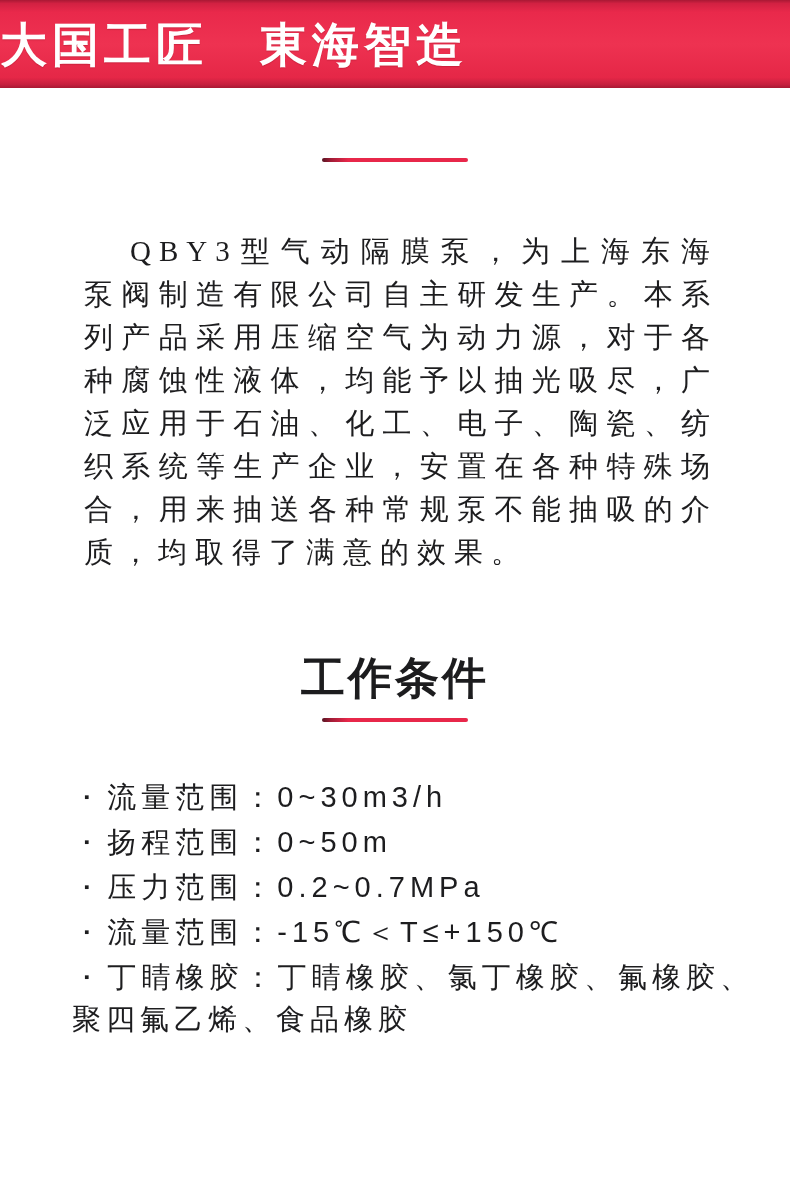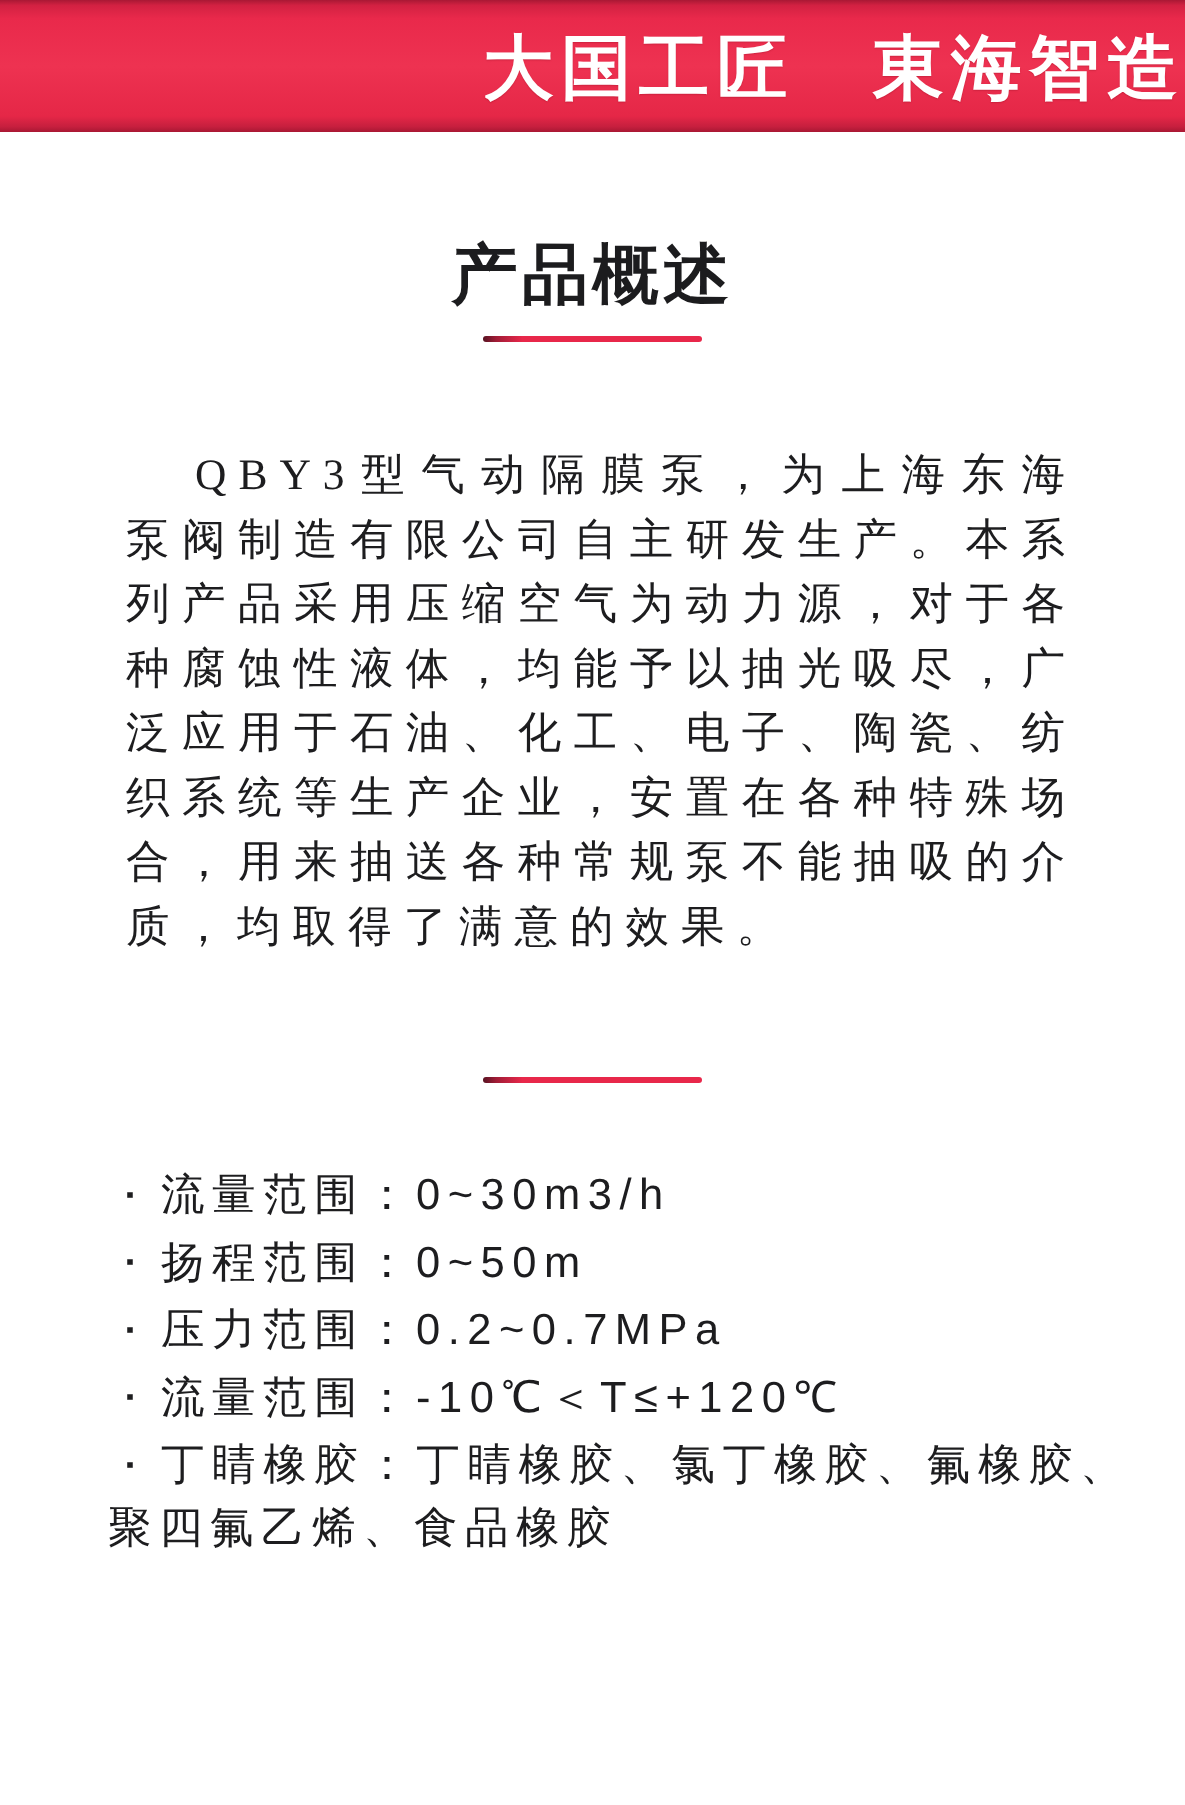--- a/index.html
+++ b/index.html
@@ -11,21 +11,21 @@
     width: 790px;
     min-height: 1203px;
     font-family: "Liberation Sans", sans-serif;
     color: #1d1d1f;
   }
   
   .banner {
     height: 88px;
     display: flex;
     align-items: center;
-    justify-content: flex-end;
+    justify-content: flex-start;
     background: linear-gradient(180deg,
       #a91834 0%, #d22142 4%, #e9294b 14%,
       #ee3251 50%, #e52747 88%, #c61f3e 96%, #a81833 100%);
   }
   .banner-title {
     color: #ffffff;
     font-size: 47px;
     font-weight: bold;
     letter-spacing: 5px;
     line-height: 1;
@@ -86,44 +86,44 @@
   }
 </style>
 </head>
 <body>
 
 <header class="banner">
   <div class="banner-title">大国工匠　東海智造</div>
 </header>
 
 <section class="section-overview">
-  <h2 class="section-title">产品概述</h2>
   <div class="title-underline"></div>
   <p class="paragraph">QBY3型气动隔膜泵，为上海东海泵阀制造有限公司自主研发生产。本系列产品采用压缩空气为动力源，对于各种腐蚀性液体，均能予以抽光吸尽，广泛应用于石油、化工、电子、陶瓷、纺织系统等生产企业，安置在各种特殊场合，用来抽送各种常规泵不能抽吸的介质，均取得了满意的效果。</p>
 </section>
 
 <section class="section-working">
+  <h2 class="section-title">工作条件</h2>
   <div class="title-underline"></div>
 
   <div class="spec-list">
 
     <div class="spec-item">
       <span class="bullet">▪</span><span>流量范围</span><span>：</span><span>0~30m3/h</span>
     </div>
 
     <div class="spec-item">
       <span class="bullet">▪</span><span>扬程范围</span><span>：</span><span>0~50m</span>
     </div>
 
     <div class="spec-item">
       <span class="bullet">▪</span><span>压力范围</span><span>：</span><span>0.2~0.7MPa</span>
     </div>
 
     <div class="spec-item">
-      <span class="bullet">▪</span><span>流量范围</span><span>：</span><span>-10℃＜T≤+120℃</span>
+      <span class="bullet">▪</span><span>流量范围</span><span>：</span><span>-15℃＜T≤+150℃</span>
     </div>
 
     <div class="spec-item">
       <span class="bullet">▪</span><span>丁睛橡胶</span><span>：</span><span>丁睛橡胶、氯丁橡胶、氟橡胶、聚四氟乙烯、食品橡胶</span>
     </div>
 
 
   </div>
 </section>
 

